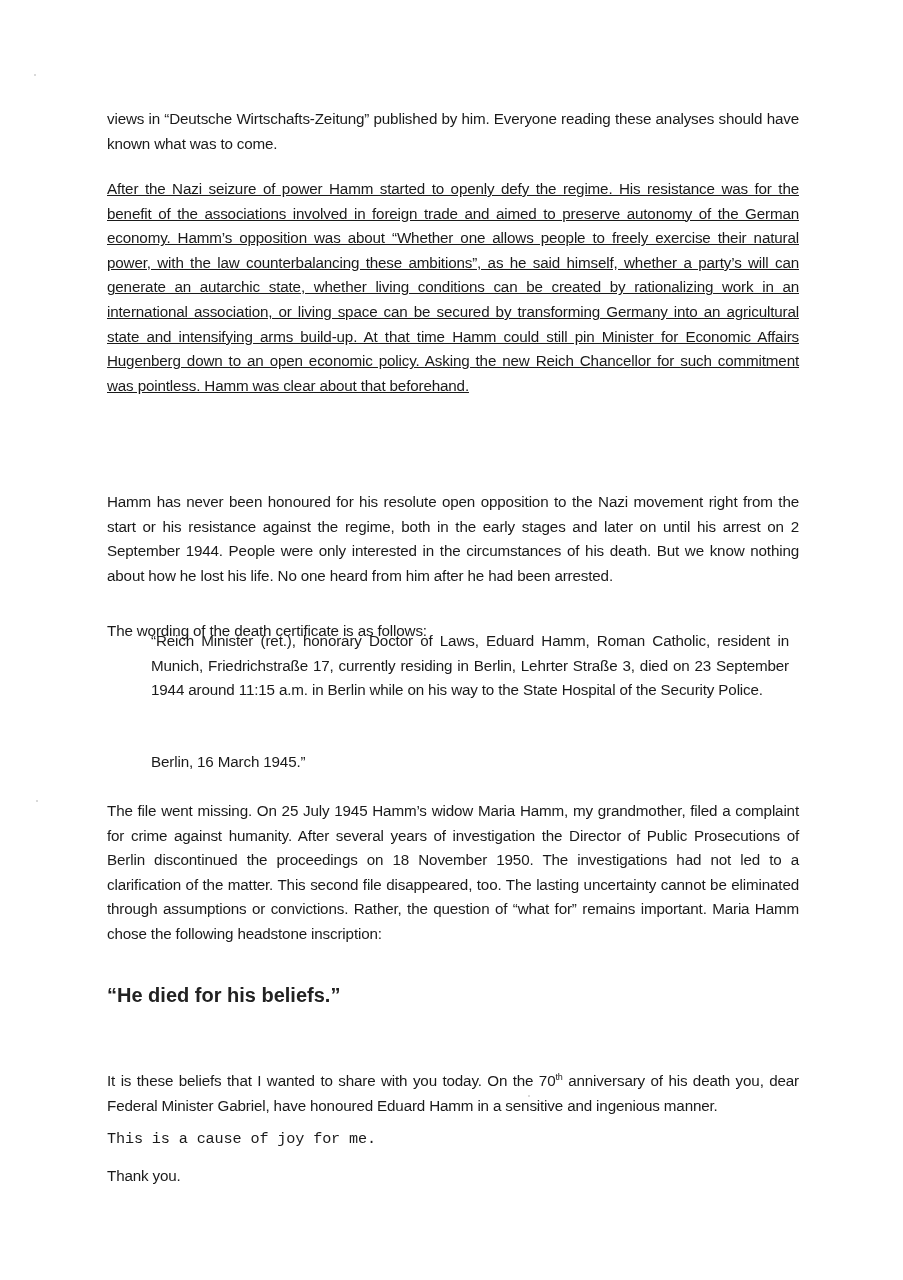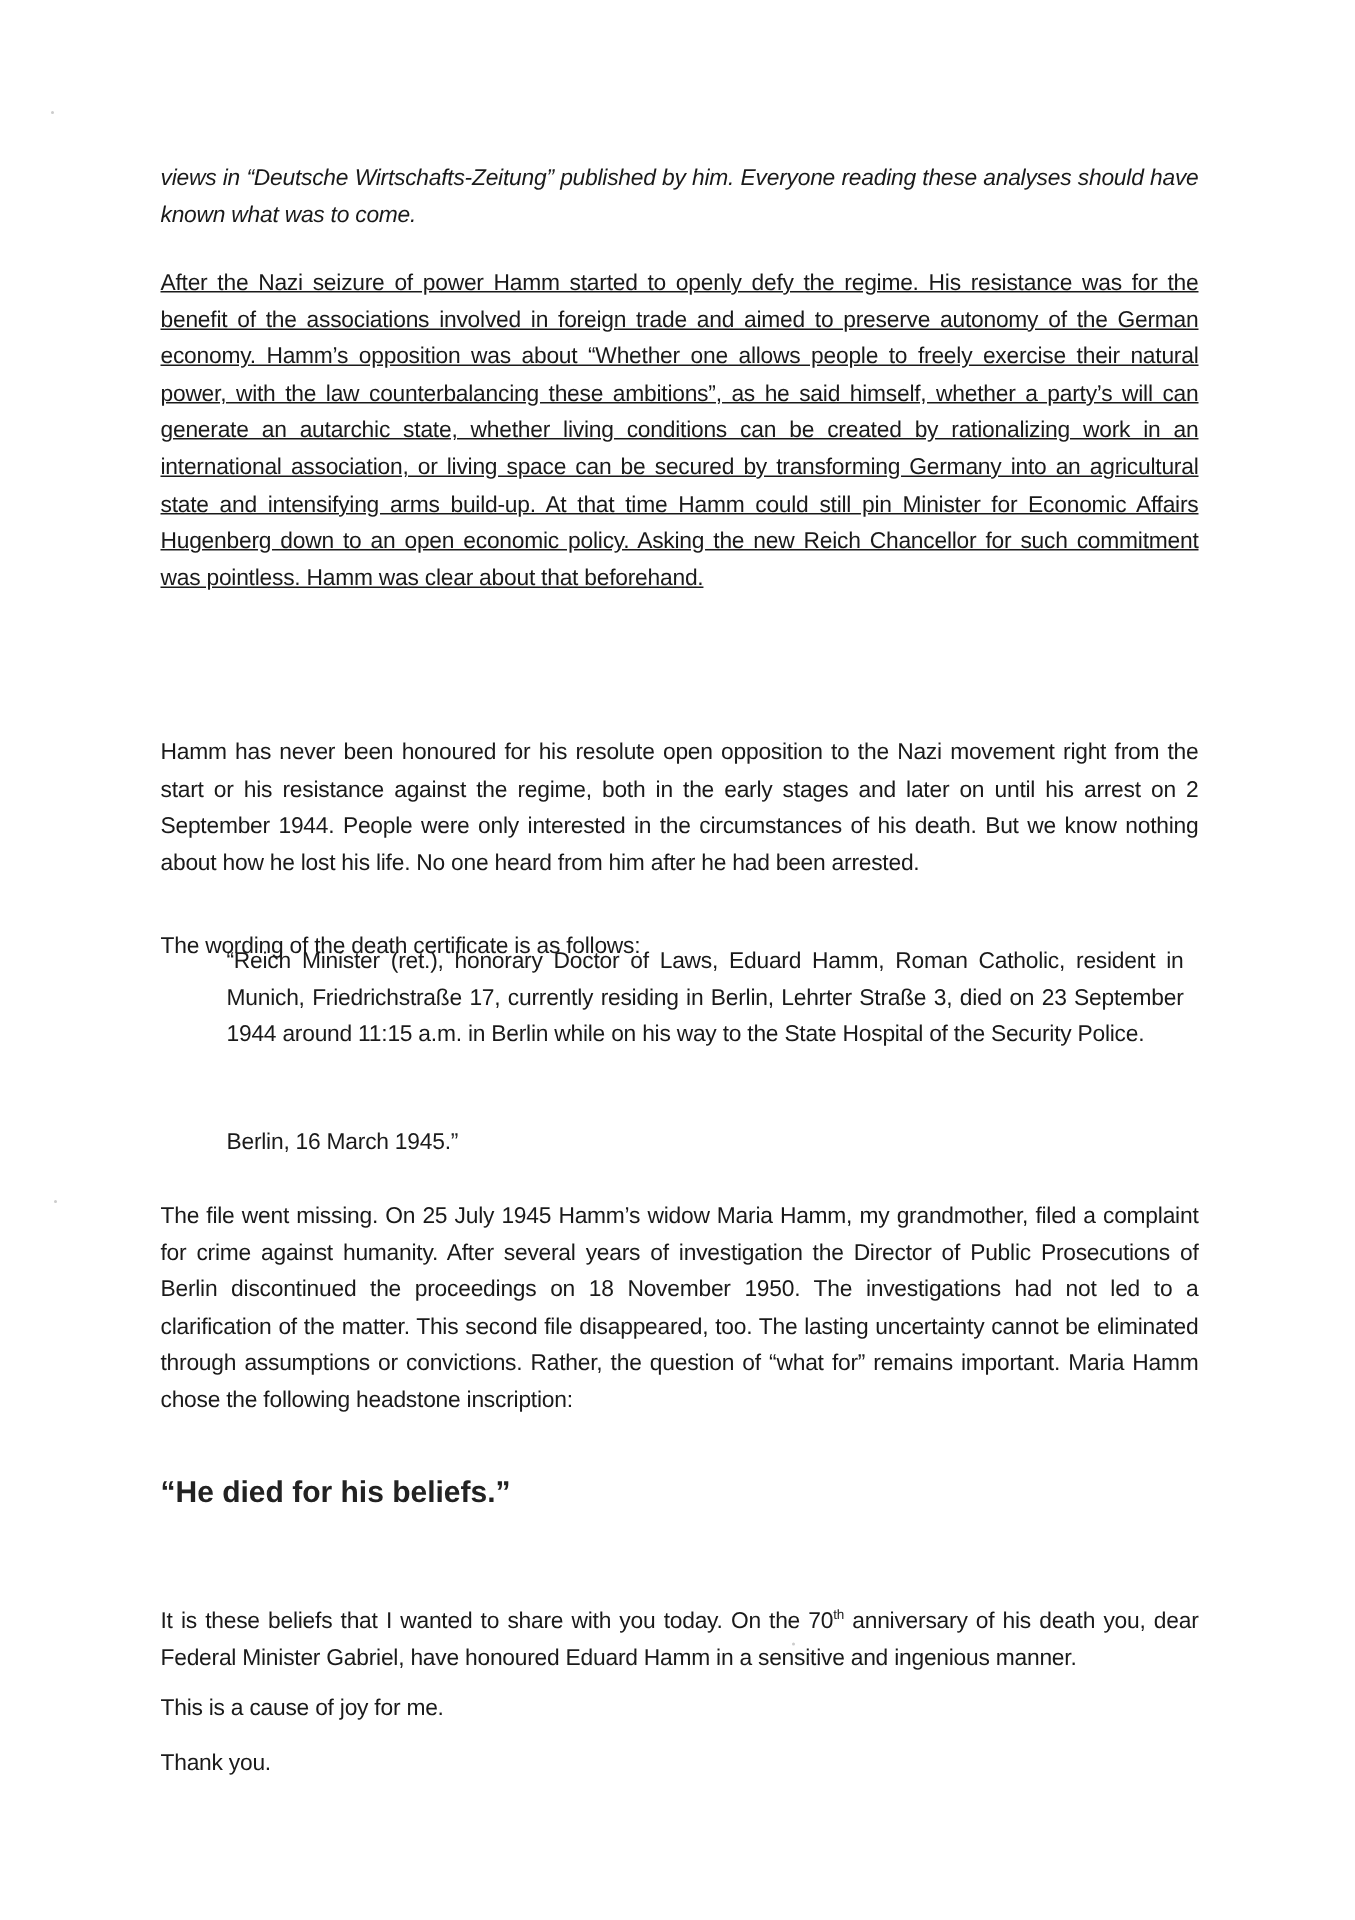--- a/index.html
+++ b/index.html
@@ -21,21 +21,21 @@
       top: 107px;
       width: 692px;
       font-size: 15.2px;
       line-height: 24.6px;
       letter-spacing: -0.15px;
     }
     .para {
       margin: 0;
       text-align: justify;
     }
-    .p1 { position: absolute; top: 0; font-style: italic; }
+    .p1 { position: absolute; top: 0; }
     .p2 { position: absolute; top: 70px; text-decoration: underline; }
     .p3 { position: absolute; top: 341px; margin-top: 42px; }
     .p4 { position: absolute; top: 512px; }
     .quote {
       position: absolute;
       left: 44px;
       width: 638px;
       margin: 0;
       text-align: justify;
     }
@@ -45,21 +45,21 @@
     .headline {
       position: absolute;
       top: 876px;
       margin: 0;
       font-size: 20px;
       font-weight: bold;
       color: #222;
       letter-spacing: 0;
     }
     .p6 { position: absolute; top: 922px; margin-top: 40px; }
-    .p7 { position: absolute; top: 1020px; }
+    .p7 { position: absolute; top: 1020px; font-family: Liberation Mono, monospace; }
     .p8 { position: absolute; top: 1057px; }
     sup {
       font-size: 9px;
       line-height: 0;
       vertical-align: 6px;
     }
     .speck {
       position: absolute;
       width: 2px;
       height: 2px;

